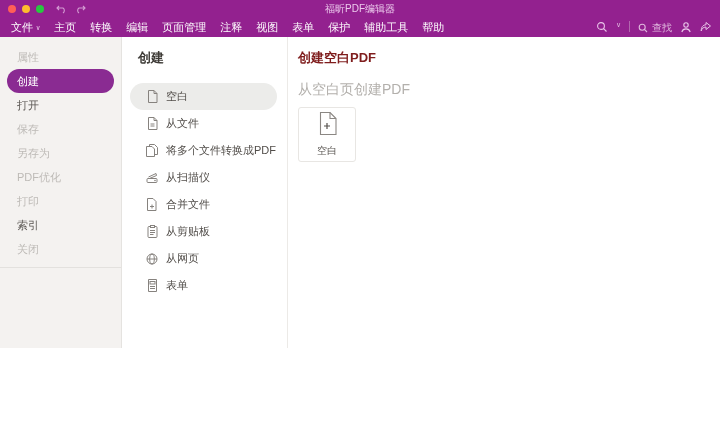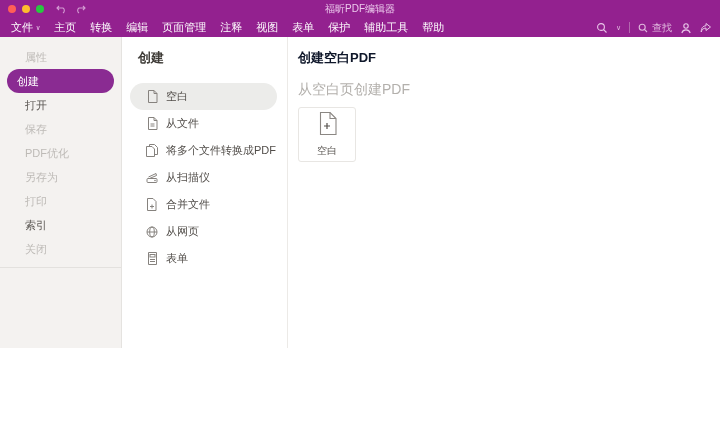--- a/index.html
+++ b/index.html
@@ -28,35 +28,35 @@
   
   .menubar {
     height:19px; background:#93218f; display:flex; align-items:center;
     padding:0 4px; color:#fdfbfd; font-size:11px; flex:none;
   }
   .menu-item {
     padding:0 7px; height:100%; display:flex; align-items:center; gap:3px;
     cursor:default; white-space:nowrap;font-family:Liberation Mono, monospace;
   }
   .menu-item .caret { font-size:7px; color:#e6c4e6; }
-  .mb-right { margin-left:auto; display:flex; align-items:center; gap:8px; padding-right:4px; }
+  .mb-right { margin-left:auto; display:flex; align-items:flex-start; gap:8px; padding-right:4px; }
   .mb-right svg { display:block; }
   .mb-divider { width:1px; height:11px; background:#b267ae; }
   .searchbox { display:flex; align-items:center; gap:4px; color:#e0b8de; font-size:10px; }
 
   
   .main { flex:1; display:flex; min-height:0; }
 
   
   .sidebar {
     width:122px; background:#f4f2f0; border-right:1px solid #e5e3e0;
     padding-top:8px; display:flex; flex-direction:column; flex:none;
   }
   .sb-item {
-    height:24px; display:flex; align-items:center; padding-left:25px;
+    height:24px; display:flex; align-items:center; padding-left:17px;
     font-size:11px; color:#595551; cursor:default; white-space:nowrap;
   }
   .sb-item.disabled { color:#bdbab6; }
   .sb-item.selected {
     margin:0 7px; padding-left:10px; border-radius:12px;
     background:#8a2b92; color:#ffffff;
   }
   .sb-divider { height:1px; background:#e3e1de; margin:6px 0 2px 0; }
 
   
@@ -70,21 +70,21 @@
     height:27px; display:flex; align-items:center; gap:8px;
     padding-left:16px; margin:0 10px 0 8px; font-size:11px; color:#514d49;
     white-space:nowrap; cursor:default; border-radius:14px;
   }
   .cl-item.selected { background:#ececea; }
   .cl-item .ic { width:12px; display:flex; justify-content:center; flex:none; }
   .cl-item svg { display:block; }
 
   
   .detail { flex:1; background:#ffffff; padding:12px 0 0 10px; }
-  .detail-title { font-size:13px; font-weight:bold; color:#0f172a; margin-bottom:14px; }
+  .detail-title { font-size:13px; font-weight:bold; color:#7f1d1d; margin-bottom:14px; }
   .detail-sub { font-size:14px; color:#b3b0ac; margin-bottom:8px; }
   .blank-card {
     width:58px; height:55px; border:1px solid #e8e6e3; border-radius:3px;
     background:#fff; display:flex; flex-direction:column; align-items:center;
     justify-content:center; gap:5px; cursor:default;
   }
   .blank-card .label { font-size:10px; color:#595551; }
 </style>
 </head>
 <body>
@@ -187,24 +187,24 @@
       <div class="sb-item selected">
           <span>创建</span>
         </div>
       <div class="sb-item">
           <span>打开</span>
         </div>
       <div class="sb-item disabled">
           <span>保存</span>
         </div>
       <div class="sb-item disabled">
+          <span>另存为</span>
+        </div>
+      <div class="sb-item disabled">
           <span>PDF优化</span>
-        </div>
-      <div class="sb-item disabled">
-          <span>另存为</span>
         </div>
       <div class="sb-item disabled">
           <span>打印</span>
         </div>
       <div class="sb-item">
           <span>索引</span>
         </div>
       <div class="sb-item disabled">
           <span>关闭</span>
         </div>
@@ -260,20 +260,30 @@
         <div class="cl-item">
           <span class="ic">
             <svg width="12" height="13" viewBox="0 0 12 13">
                 <path d="M1.5 .5 h5.5 l3 3 v9 h-8.5 z" fill="none" stroke="#86827e"></path>
                 <path d="M4 8.5 h4 M6 6.5 v4" stroke="#86827e"></path>
               </svg>
           </span>
           <span>合并文件</span>
         </div>
 
+        <div class="cl-item">
+          <span class="ic">
+            <svg width="11" height="13" viewBox="0 0 11 13">
+                <rect x="1" y="1.5" width="9" height="11" rx="1" fill="none" stroke="#86827e"></rect>
+                <rect x="3.5" y=".5" width="4" height="2" fill="#fff" stroke="#86827e"></rect>
+                <path d="M3 5.5 h5 M3 7.5 h5 M3 9.5 h3.5" stroke="#86827e"></path>
+              </svg>
+          </span>
+          <span>从剪贴板</span>
+        </div>
 
         <div class="cl-item">
           <span class="ic">
             <svg width="12" height="12" viewBox="0 0 12 12">
                 <circle cx="6" cy="6" r="5" fill="none" stroke="#86827e"></circle>
                 <ellipse cx="6" cy="6" rx="2.3" ry="5" fill="none" stroke="#86827e"></ellipse>
                 <path d="M1 6 h10" stroke="#86827e"></path>
               </svg>
           </span>
           <span>从网页</span>

